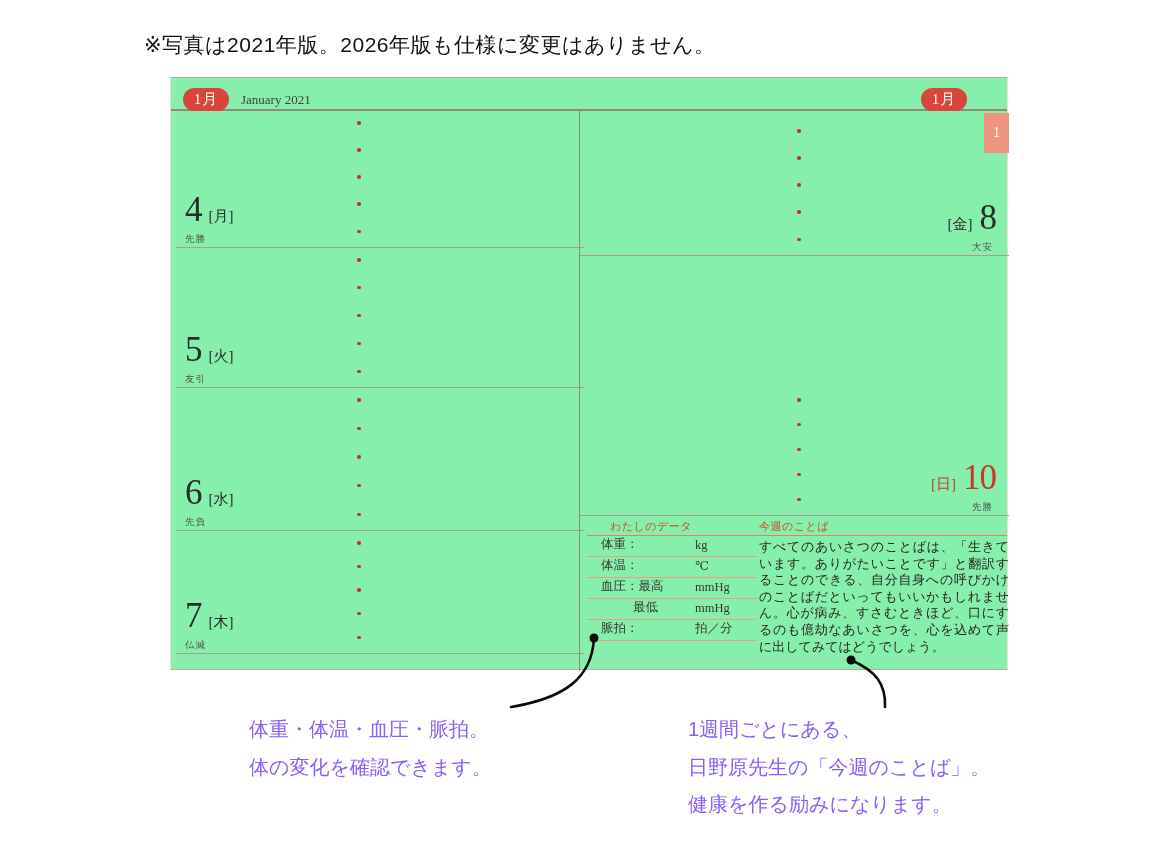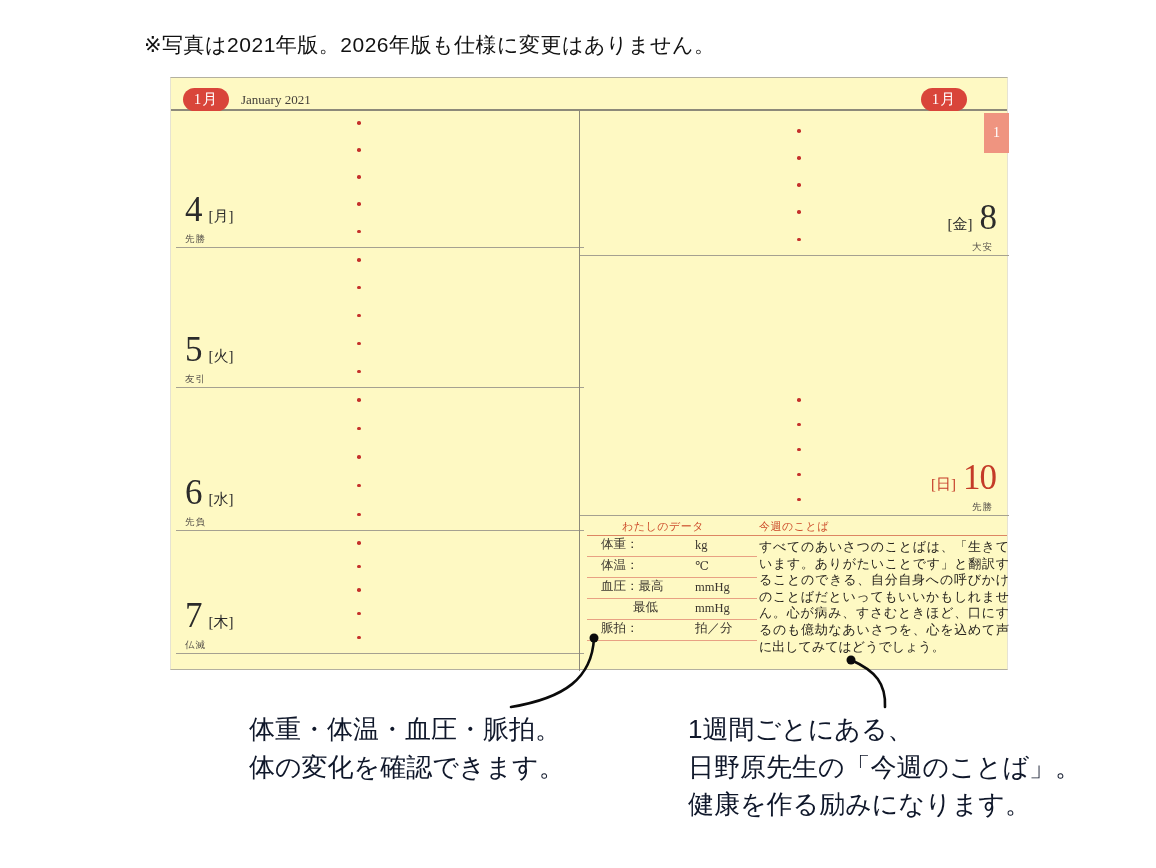--- a/index.html
+++ b/index.html
@@ -5,21 +5,21 @@
   * { margin:0; padding:0; box-sizing:border-box; }
   html,body { width:1156px; height:868px; background:#ffffff;
     font-family:"Liberation Serif","DejaVu Serif",serif; }
   .canvas { position:relative; width:1156px; height:868px; overflow:hidden; background:#fff; }
 
   .top-note { position:absolute; left:144px; top:31px; font-size:21px; color:#111;
     font-family:"Liberation Sans","DejaVu Sans",sans-serif; letter-spacing:0.5px; }
 
   
   .planner { position:absolute; left:170px; top:77px; width:838px; height:593px;
-    background:#fef9c3; border-top:1px solid #b3b0a0; border-bottom:1px solid #b3b0a0;
+    background:#86efac; border-top:1px solid #b3b0a0; border-bottom:1px solid #b3b0a0;
     border-left:1px solid #e6e3d3; border-right:1px solid #e6e3d3;padding-left:23px; }
   .spread-header { position:absolute; left:0; top:0; width:100%; height:33px;
     border-bottom:2px solid #8d8a7a; }
   .month-pill { position:absolute; top:10px; width:46px; height:23px; background:#d9453a;
     border-radius:12px; color:#fff; font-size:15px; display:flex; align-items:center;
     justify-content:center; letter-spacing:1px; }
   .pill-left { left:12px; }
   .pill-right { left:750px; }
   .month-subtitle { position:absolute; left:70px; top:14px; font-size:13px; color:#44403a; }
 
@@ -49,35 +49,35 @@
   .rokuyo { font-size:9.5px; color:#55504a; margin-top:8px; letter-spacing:1px; }
   .db-right .rokuyo { padding-right:3px; }
   .sunday .daynum, .sunday .weekday { color:#c43b28; }
 
   .index-tab { position:absolute; right:0; top:2px; width:25px; height:40px; background:#ef9480;
     color:#fff; font-size:14px; display:flex; align-items:center; justify-content:center; }
 
   
   .bottom-section { position:absolute; left:0; top:405px; width:430px; height:155px; }
   .sec-head { position:absolute; top:3px; font-size:11px; color:#cc4b2a; letter-spacing:0.5px; }
-  .head-data { left:42px;text-align:right; } .head-quote { left:179px; }
+  .head-data { left:30px;text-align:right; } .head-quote { left:179px; }
   .sec-underline { position:absolute; left:7px; top:19px; width:420px; height:0;
     border-bottom:1px solid #dd8663; }
   .data-table { position:absolute; left:7px; top:20px; width:170px; }
   .drow { position:relative; height:21px; border-bottom:1px solid #e8a183; }
   .dlabel { position:absolute; left:14px; bottom:3px; font-size:12.5px; color:#3a352e; }
   .dlabel.indent { left:46px; }
   .dunit { position:absolute; left:108px; bottom:3px; font-size:12.5px; color:#3a352e; }
   .quote-text { position:absolute; left:179px; top:23px; width:250px; font-size:13px;
     line-height:16.6px; color:#27241f; text-align:justify; }
 
   
   .callouts { position:absolute; left:0; top:0; width:1156px; height:868px; pointer-events:none; }
   .caption { position:absolute; font-family:"Liberation Sans","DejaVu Sans",sans-serif;
-    font-size:26px; line-height:37.5px; color:#0f172a; }
+    font-size:20px; line-height:37.5px; color:#8b5cf6; }
   .cap-left { left:249px; top:711px; }
   .cap-right { left:688px; top:711px; }
 </style>
 </head>
 <body>
 
 <div class="canvas">
 
   <div class="top-note">※写真は2021年版。2026年版も仕様に変更はありません。</div>
 

